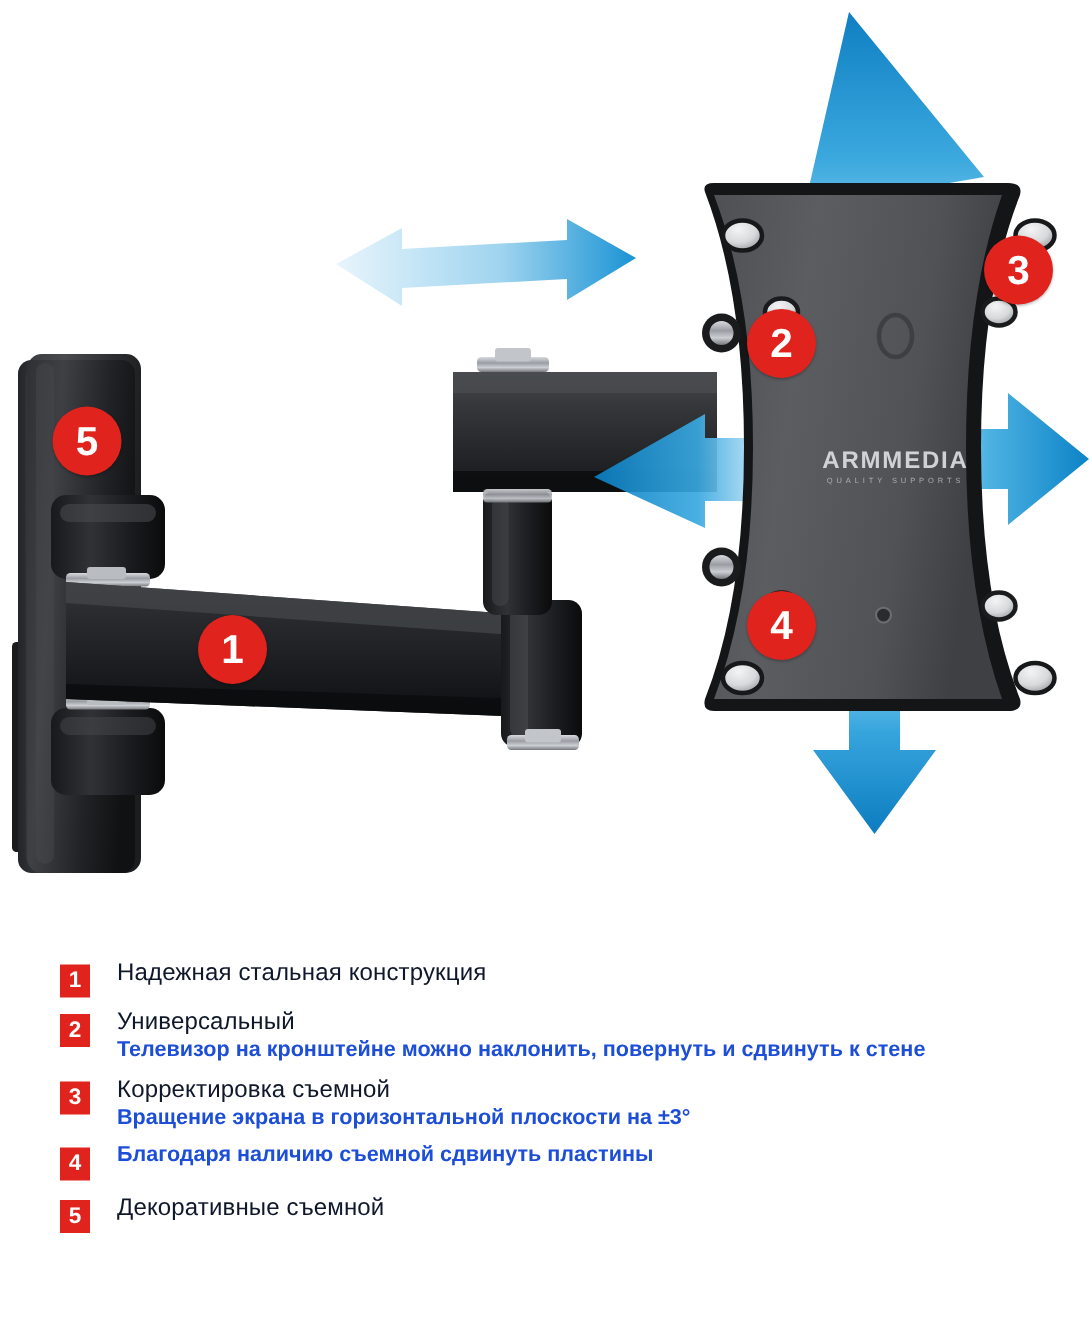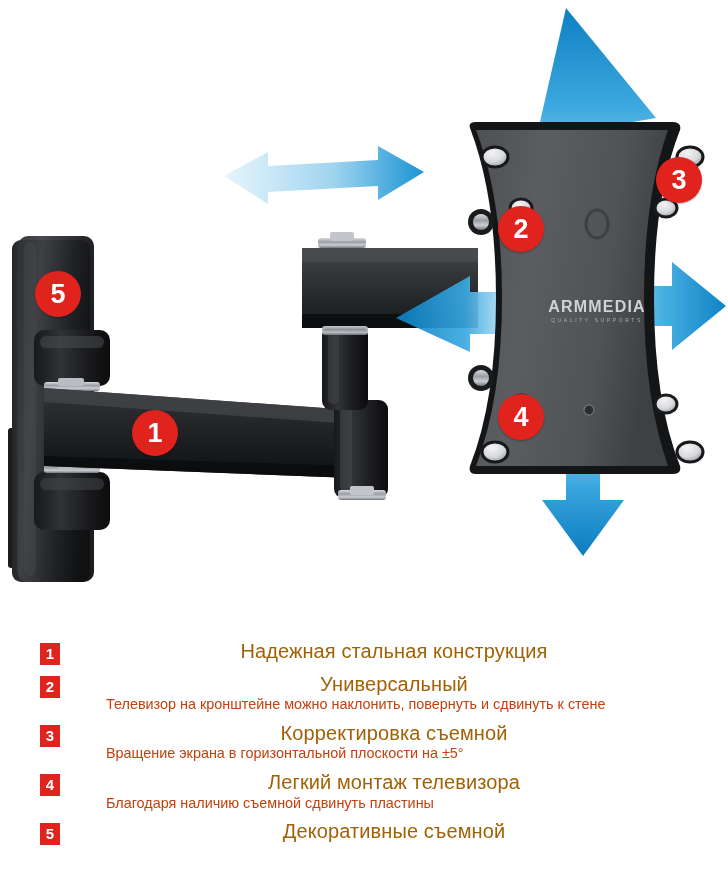--- a/index.html
+++ b/index.html
@@ -75,36 +75,34 @@
     height: 22px;
     background: #e0241d;
     color: #ffffff;
     font-size: 15px;
     font-weight: bold;
     line-height: 22px;
     text-align: center;
     user-select: none;
   }
   .legend-title {
-    font-size: 20px;
+    font-size: 16px;
     font-weight: 400;
-    color: #a16207;
+    color: #0f172a;
     line-height: 1.12;
     letter-spacing: 0.1px;
     white-space: nowrap;
-    text-align: center;
   }
   .legend-sub {
     font-size: 14.4px;
-    font-weight: 400;
-    color: #c2410c;
+    font-weight: 700;
+    color: #1d4ed8;
     line-height: 1.16;
     margin-top: 1px;
     max-width: 596px;
-    margin-left: 28px;
   }
   .r1 { margin-bottom: 7px; }
   .r2 { margin-bottom: 9px; }
   .r3 { margin-bottom: 9px; }
   .r4 { margin-bottom: 9px; }
 </style>
 </head>
 <body>
 
 <div id="illustration">
@@ -323,26 +321,25 @@
 
   <div class="legend-row r2">
     <span class="legend-badge">2</span>
     <div class="legend-title">Универсальный</div>
     <div class="legend-sub">Телевизор на кронштейне можно наклонить, повернуть и сдвинуть к стене</div>
   </div>
 
   <div class="legend-row r3">
     <span class="legend-badge">3</span>
     <div class="legend-title">Корректировка съемной</div>
-    <div class="legend-sub">Вращение экрана в горизонтальной плоскости на ±5°</div>
+    <div class="legend-sub">Вращение экрана в горизонтальной плоскости на ±3°</div>
   </div>
 
   <div class="legend-row r4">
     <span class="legend-badge">4</span>
-    <div class="legend-title">Легкий монтаж телевизора</div>
     <div class="legend-sub">Благодаря наличию съемной сдвинуть пластины</div>
   </div>
 
   <div class="legend-row r5">
     <span class="legend-badge">5</span>
     <div class="legend-title">Декоративные съемной</div>
   </div>
 
 </div>
 

